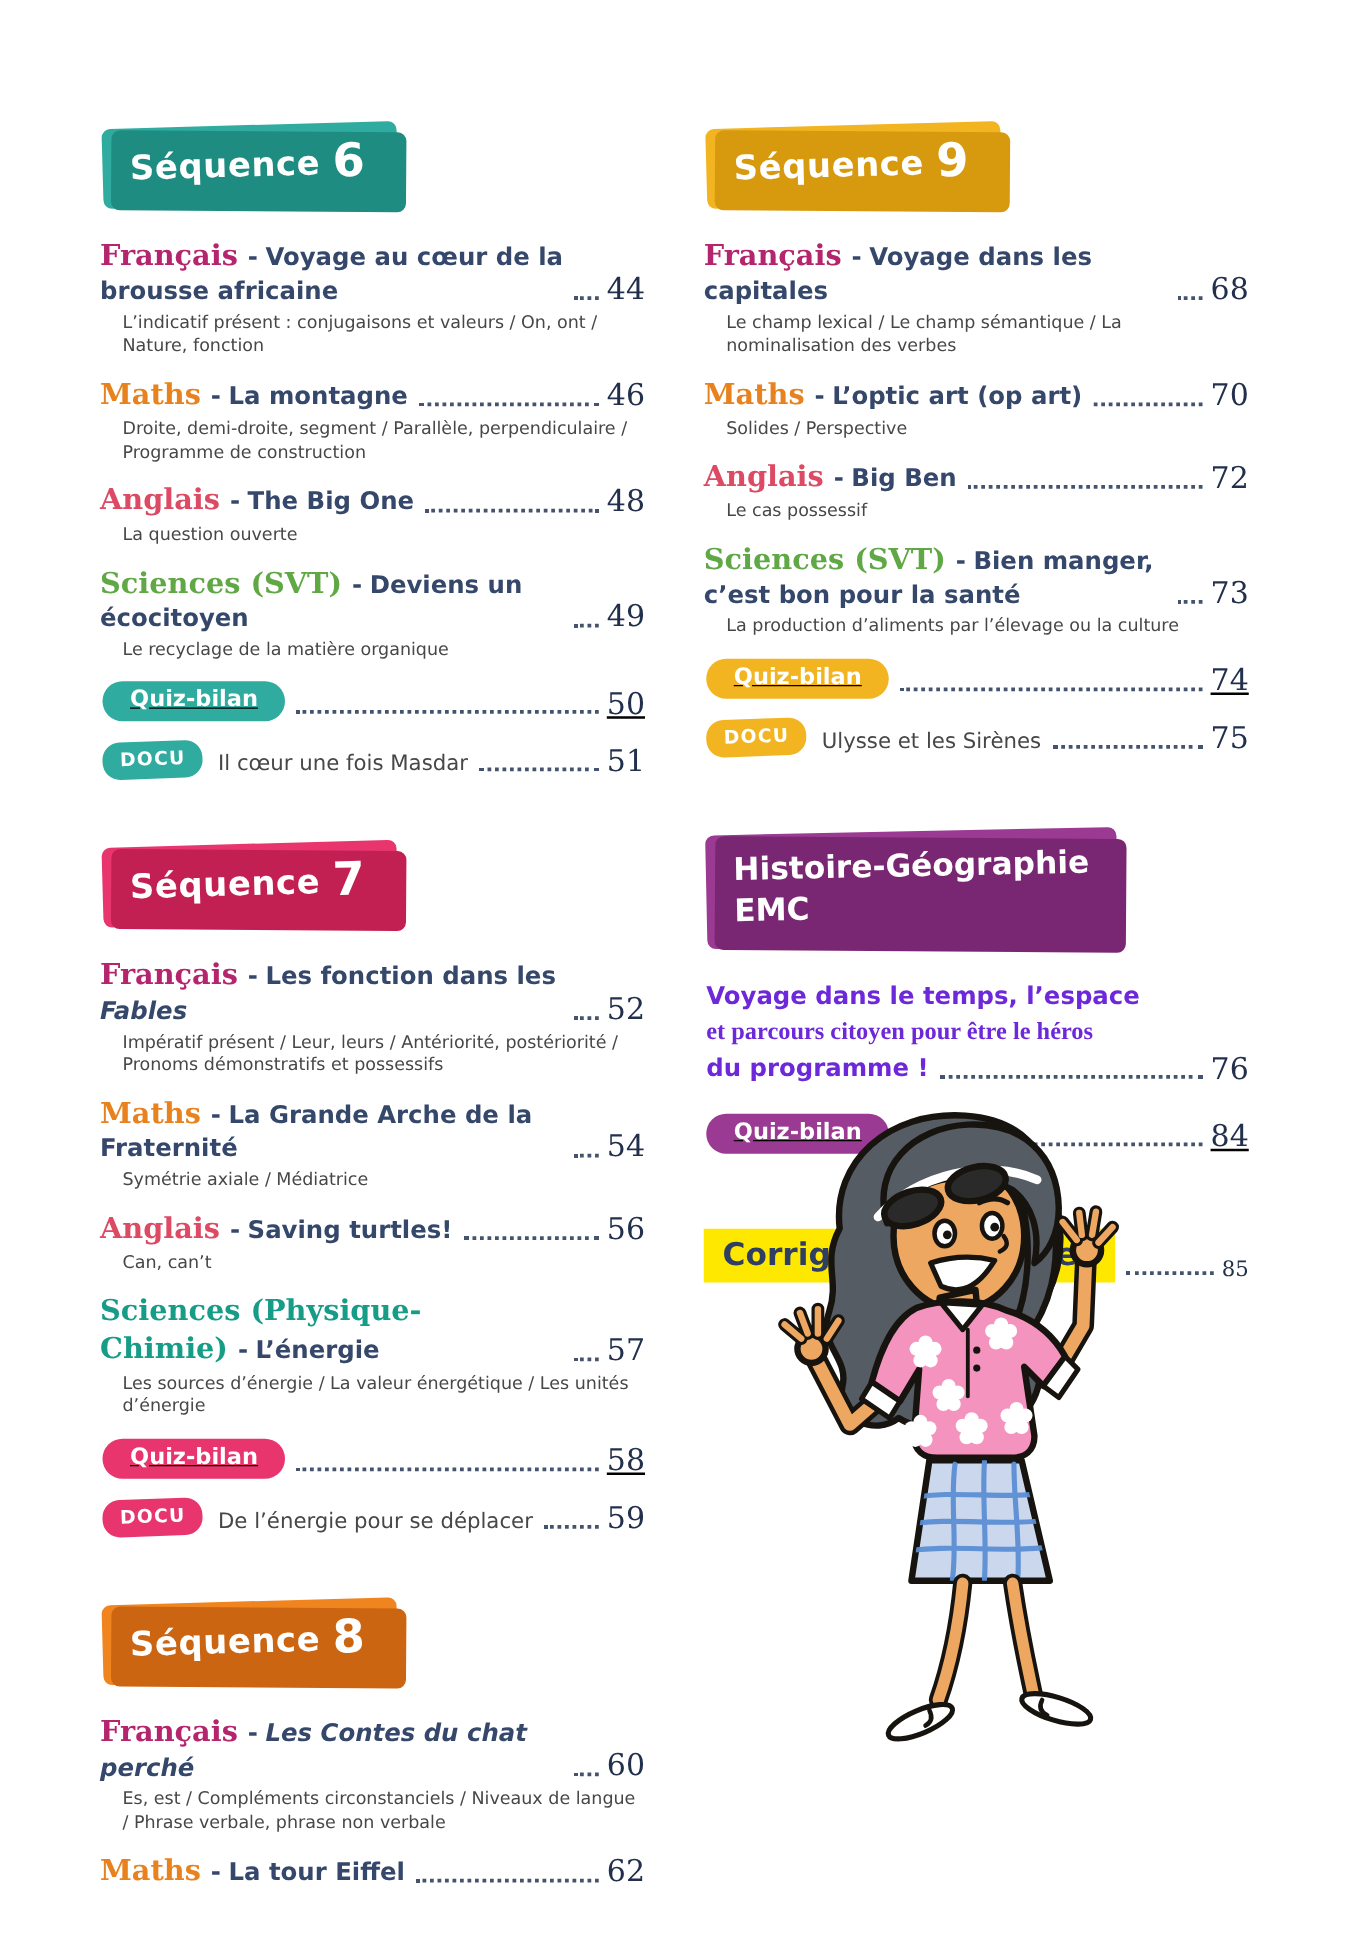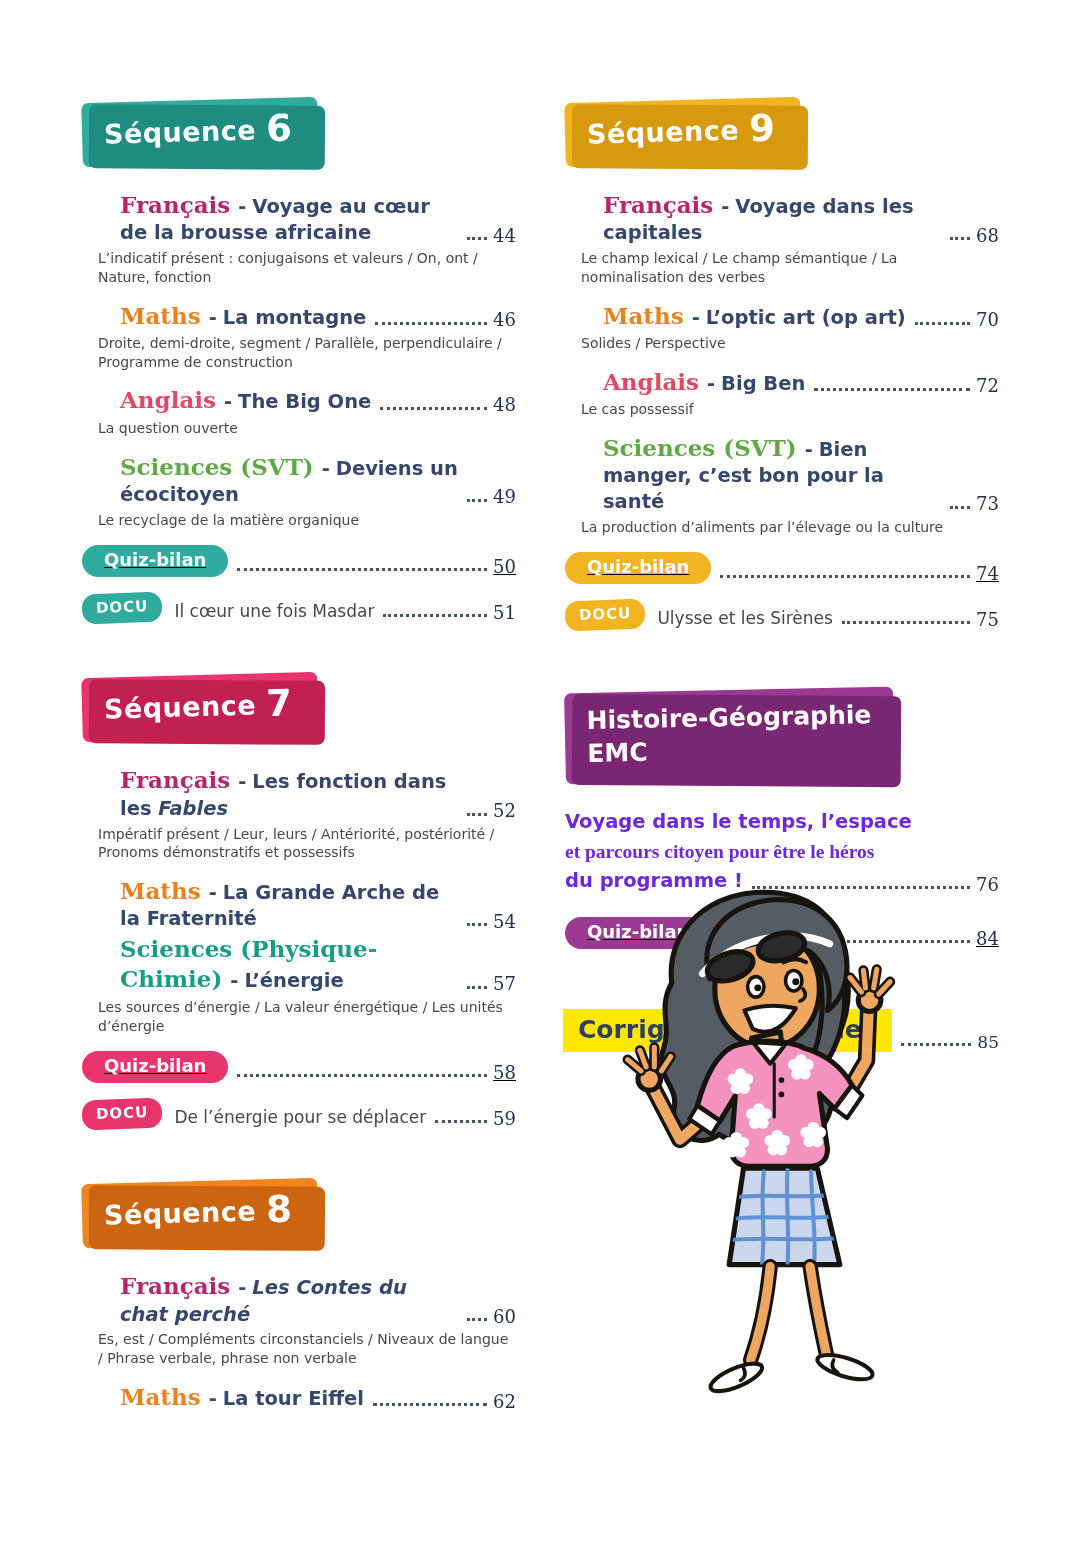--- a/index.html
+++ b/index.html
@@ -22,30 +22,30 @@
   .b-yellow{background:#F2B421}.b-yellow::before{background:#D79A0E}
   .hg-badge{position:relative;display:inline-block;z-index:0;color:#fff;background:#9B3A92;
     padding:12px 22px 14px;border-radius:7px;transform:rotate(-1.2deg);
     font-weight:bold;font-size:25px;line-height:1.3;margin:2px 0 26px 2px;}
   .hg-badge::before{content:"";position:absolute;inset:0;border-radius:7px;z-index:-1;
     background:#7A2773;transform:rotate(1.6deg) translate(7px,5px);}
 
   
   .entry{margin-bottom:2px;}
   .row{display:flex;align-items:flex-end;}
-  .head{flex:0 1 auto;line-height:1.32;margin-left:40px;}
+  .head{flex:0 1 auto;line-height:1.32;}
   .subj{font-family:"DejaVu Serif",serif;font-weight:bold;font-size:23px;}
   .s-fr{color:#B4256E}.s-ma{color:#E8821E}.s-an{color:#DC4A63}
   .s-sv{color:#5FA845}.s-pc{color:#169C87}
   .t{font-weight:bold;font-size:19.5px;color:#35486B;}
   .dash{margin:0 6px 0 8px;}
   .ti{font-style:italic;}
   .leader{flex:1 1 20px;min-width:20px;border-bottom:3px dotted #44536E;
     margin:0 6px 6px 9px;}
-  .pg{font-family:"DejaVu Serif",serif;font-size:18px;color:#22304D;line-height:1.2;}
+  .pg{font-family:"DejaVu Serif",serif;font-size:24px;color:#22304D;line-height:1.2;}
   .desc{font-size:14px;line-height:1.34;color:#474747;margin:3px 0 14px 18px;}
 
   
   .quiz-row{margin:16px 0 6px 2px;text-decoration:underline;}
   .docu-row{margin:16px 0 0 2px;}
   .pill{display:inline-block;color:#fff;font-weight:bold;font-size:18px;
     border-radius:18px;padding:4px 22px 7px;white-space:nowrap;}
   .pill.docu{font-size:15px;letter-spacing:1px;padding:5px 14px 7px;border-radius:14px;
     transform:rotate(-2deg);}
   .c-teal{background:#2FAC9F}.c-pink{background:#E8356E}
@@ -132,20 +132,29 @@
             <span class="pg">52</span>
           </div>
         <div class="desc">Impératif présent / Leur, leurs / Antériorité, postériorité / Pronoms démonstratifs et possessifs</div>
       </div>
       <div class="entry">
         <div class="row">
             <span class="head"><span class="subj s-ma">Maths</span><span class="t"><span class="dash">-</span><span>La Grande Arche de la Fraternité</span></span></span>
             <span class="leader"></span>
             <span class="pg">54</span>
           </div>
+        <div class="desc">Symétrie axiale / Médiatrice</div>
+      </div>
+      <div class="entry">
+        <div class="row">
+            <span class="head"><span class="subj s-an">Anglais</span><span class="t"><span class="dash">-</span><span>Saving turtles!</span></span></span>
+            <span class="leader"></span>
+            <span class="pg">56</span>
+          </div>
+        <div class="desc">Can, can’t</div>
       </div>
       <div class="entry">
         <div class="row">
             <span class="head"><span class="subj s-pc">Sciences (Physique-Chimie)</span><span class="t"><span class="dash">-</span><span>L’énergie</span></span></span>
             <span class="leader"></span>
             <span class="pg">57</span>
           </div>
         <div class="desc">Les sources d’énergie / La valeur énergétique / Les unités d’énergie</div>
       </div>
 

